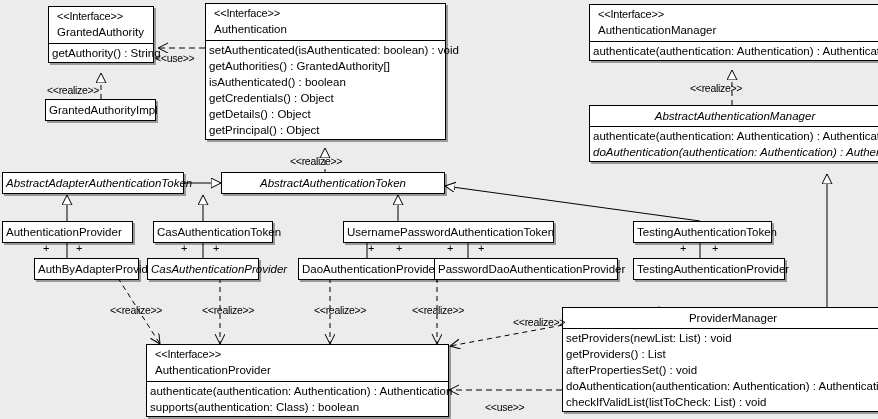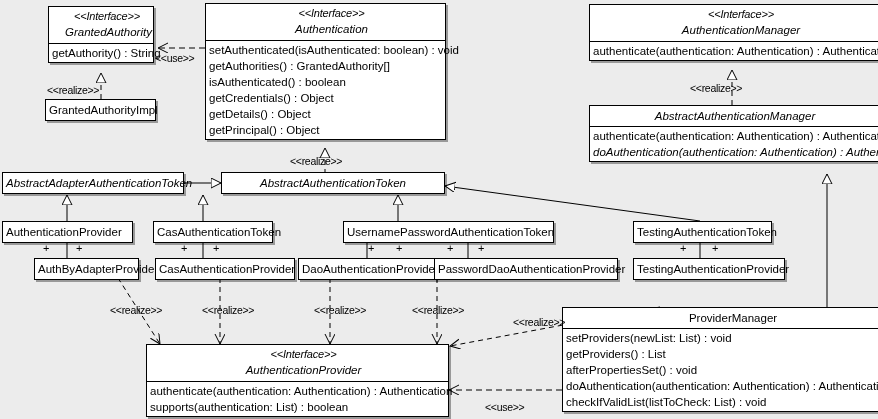--- a/index.html
+++ b/index.html
@@ -24,23 +24,22 @@
   }
   .uml-box {
     position: absolute;
     background: #ffffff;
     border: 1px solid #000000;
     box-sizing: border-box;
     box-shadow: 2px 2px 0 rgba(0,0,0,0.35);
     z-index: 5;
   }
   .hdr {
-    padding: 2px 4px 3px 16px;
-    text-align: center;
-    font-style: italic;
+    padding: 2px 4px 3px 8px;
+    text-align: left;
   }
   .hdr .stereo {
     display: block;
     font-size: 11px;
     line-height: 15px;
     color: #000;
     letter-spacing: -0.2px;
   }
   .hdr .cname {
     display: block;
@@ -220,21 +219,21 @@
   </div>
 
   <div class="uml-box" style="left:633px; top:221px; width:139px;">
     <div class="simple-name">TestingAuthenticationToken</div>
   </div>
 
   <div class="uml-box" style="left:2px; top:258px; width:105px;margin-left:32px;">
     <div class="simple-name">AuthByAdapterProvider</div>
   </div>
 
-  <div class="uml-box" style="left:155px; top:258px; width:140px;">
+  <div class="uml-box" style="left:147px; top:258px; width:112px;font-style:italic;">
     <div class="simple-name">CasAuthenticationProvider</div>
   </div>
 
   <div class="uml-box" style="left:298px; top:258px; width:138px;">
     <div class="simple-name">DaoAuthenticationProvider</div>
   </div>
 
   <div class="uml-box" style="left:434px; top:258px; width:184px;">
     <div class="simple-name">PasswordDaoAuthenticationProvider</div>
   </div>
@@ -244,21 +243,21 @@
   </div>
 
   <div class="uml-box" style="left:146px; top:344px; width:303px;">
     <div class="hdr">
       <span class="stereo">&lt;&lt;Interface&gt;&gt;</span>
       <span class="cname">AuthenticationProvider</span>
     </div>
     <div class="divider"></div>
     <div class="members">
       <div class="member">authenticate(authentication: Authentication) : Authentication</div>
-      <div class="member">supports(authentication: List) : boolean</div>
+      <div class="member">supports(authentication: Class) : boolean</div>
     </div>
   </div>
 
   <div class="uml-box" style="left:562px; top:307px; width:342px;">
     <div class="simple-name center">ProviderManager</div>
     <div class="divider"></div>
     <div class="members">
       <div class="member">setProviders(newList: List) : void</div>
       <div class="member">getProviders() : List</div>
       <div class="member">afterPropertiesSet() : void</div>

